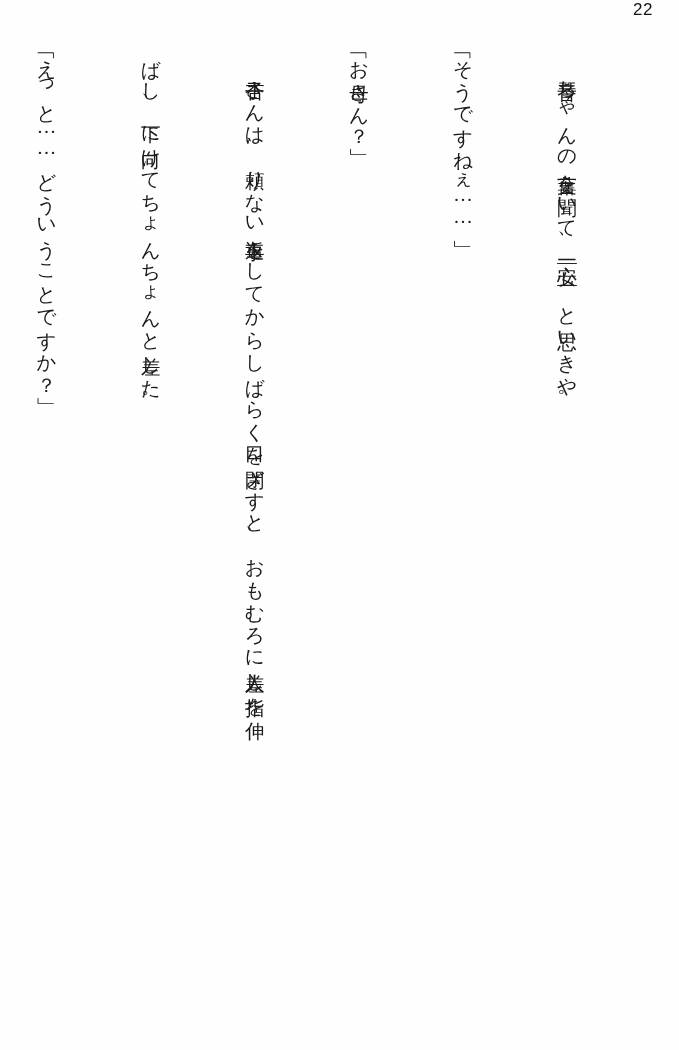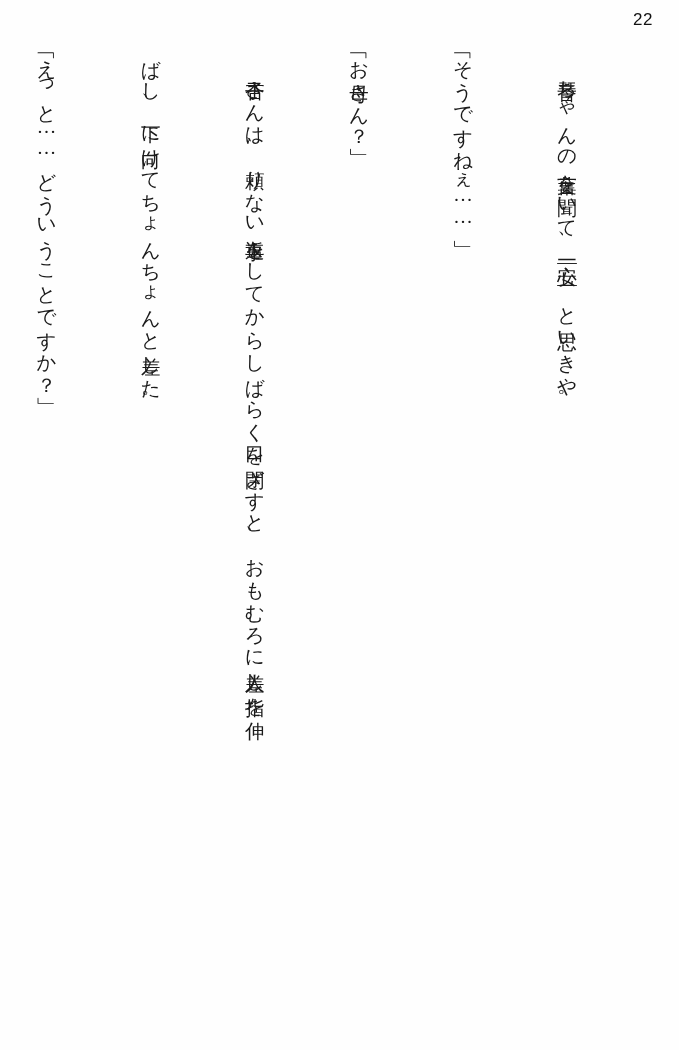--- a/index.html
+++ b/index.html
@@ -14,21 +14,21 @@
   .page {
     position: relative;
     width: 679px;
     height: 1050px;
     background: #fefefe;
     overflow: hidden;
     box-sizing: border-box;
   }
   .page-number {
     position: absolute;
-    top: 10px;
+    top: 0;
     right: 26px;
     font-size: 17px;
     font-family: "Liberation Sans", sans-serif;
     letter-spacing: 0.5px;
     color: #111;
   }
   .body-text {
     position: absolute;
     top: 46px;
     right: 26px;

